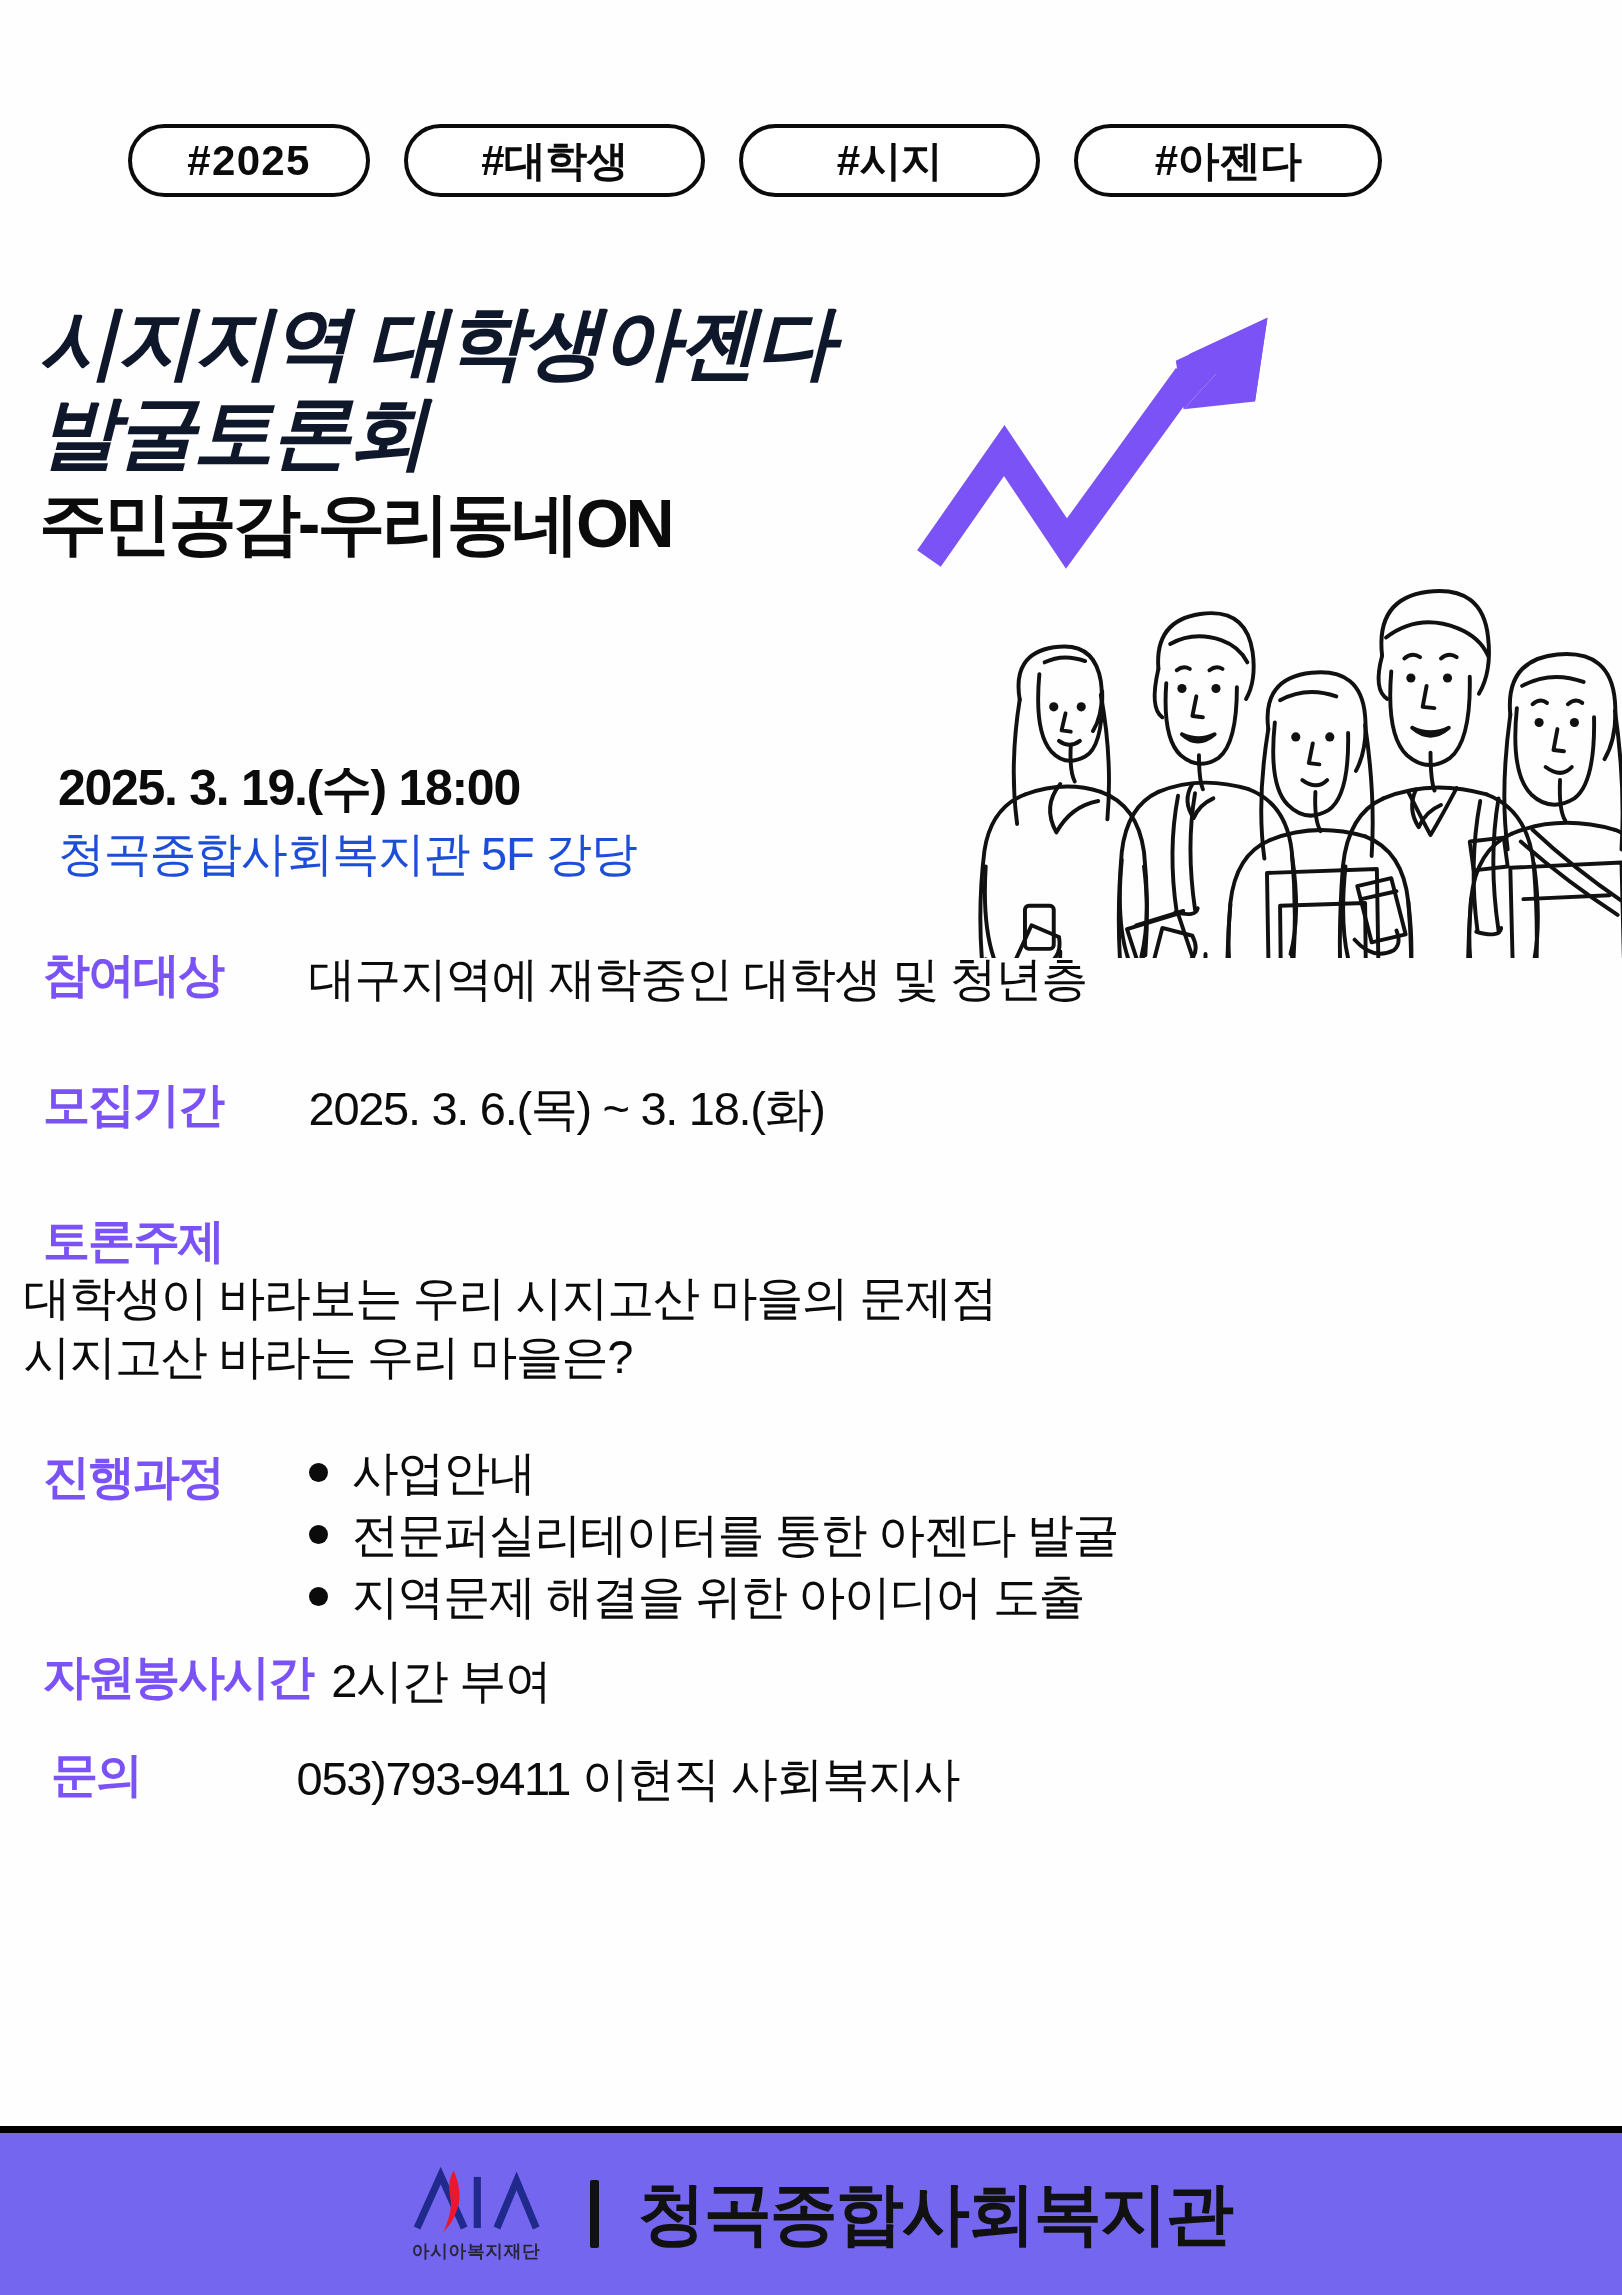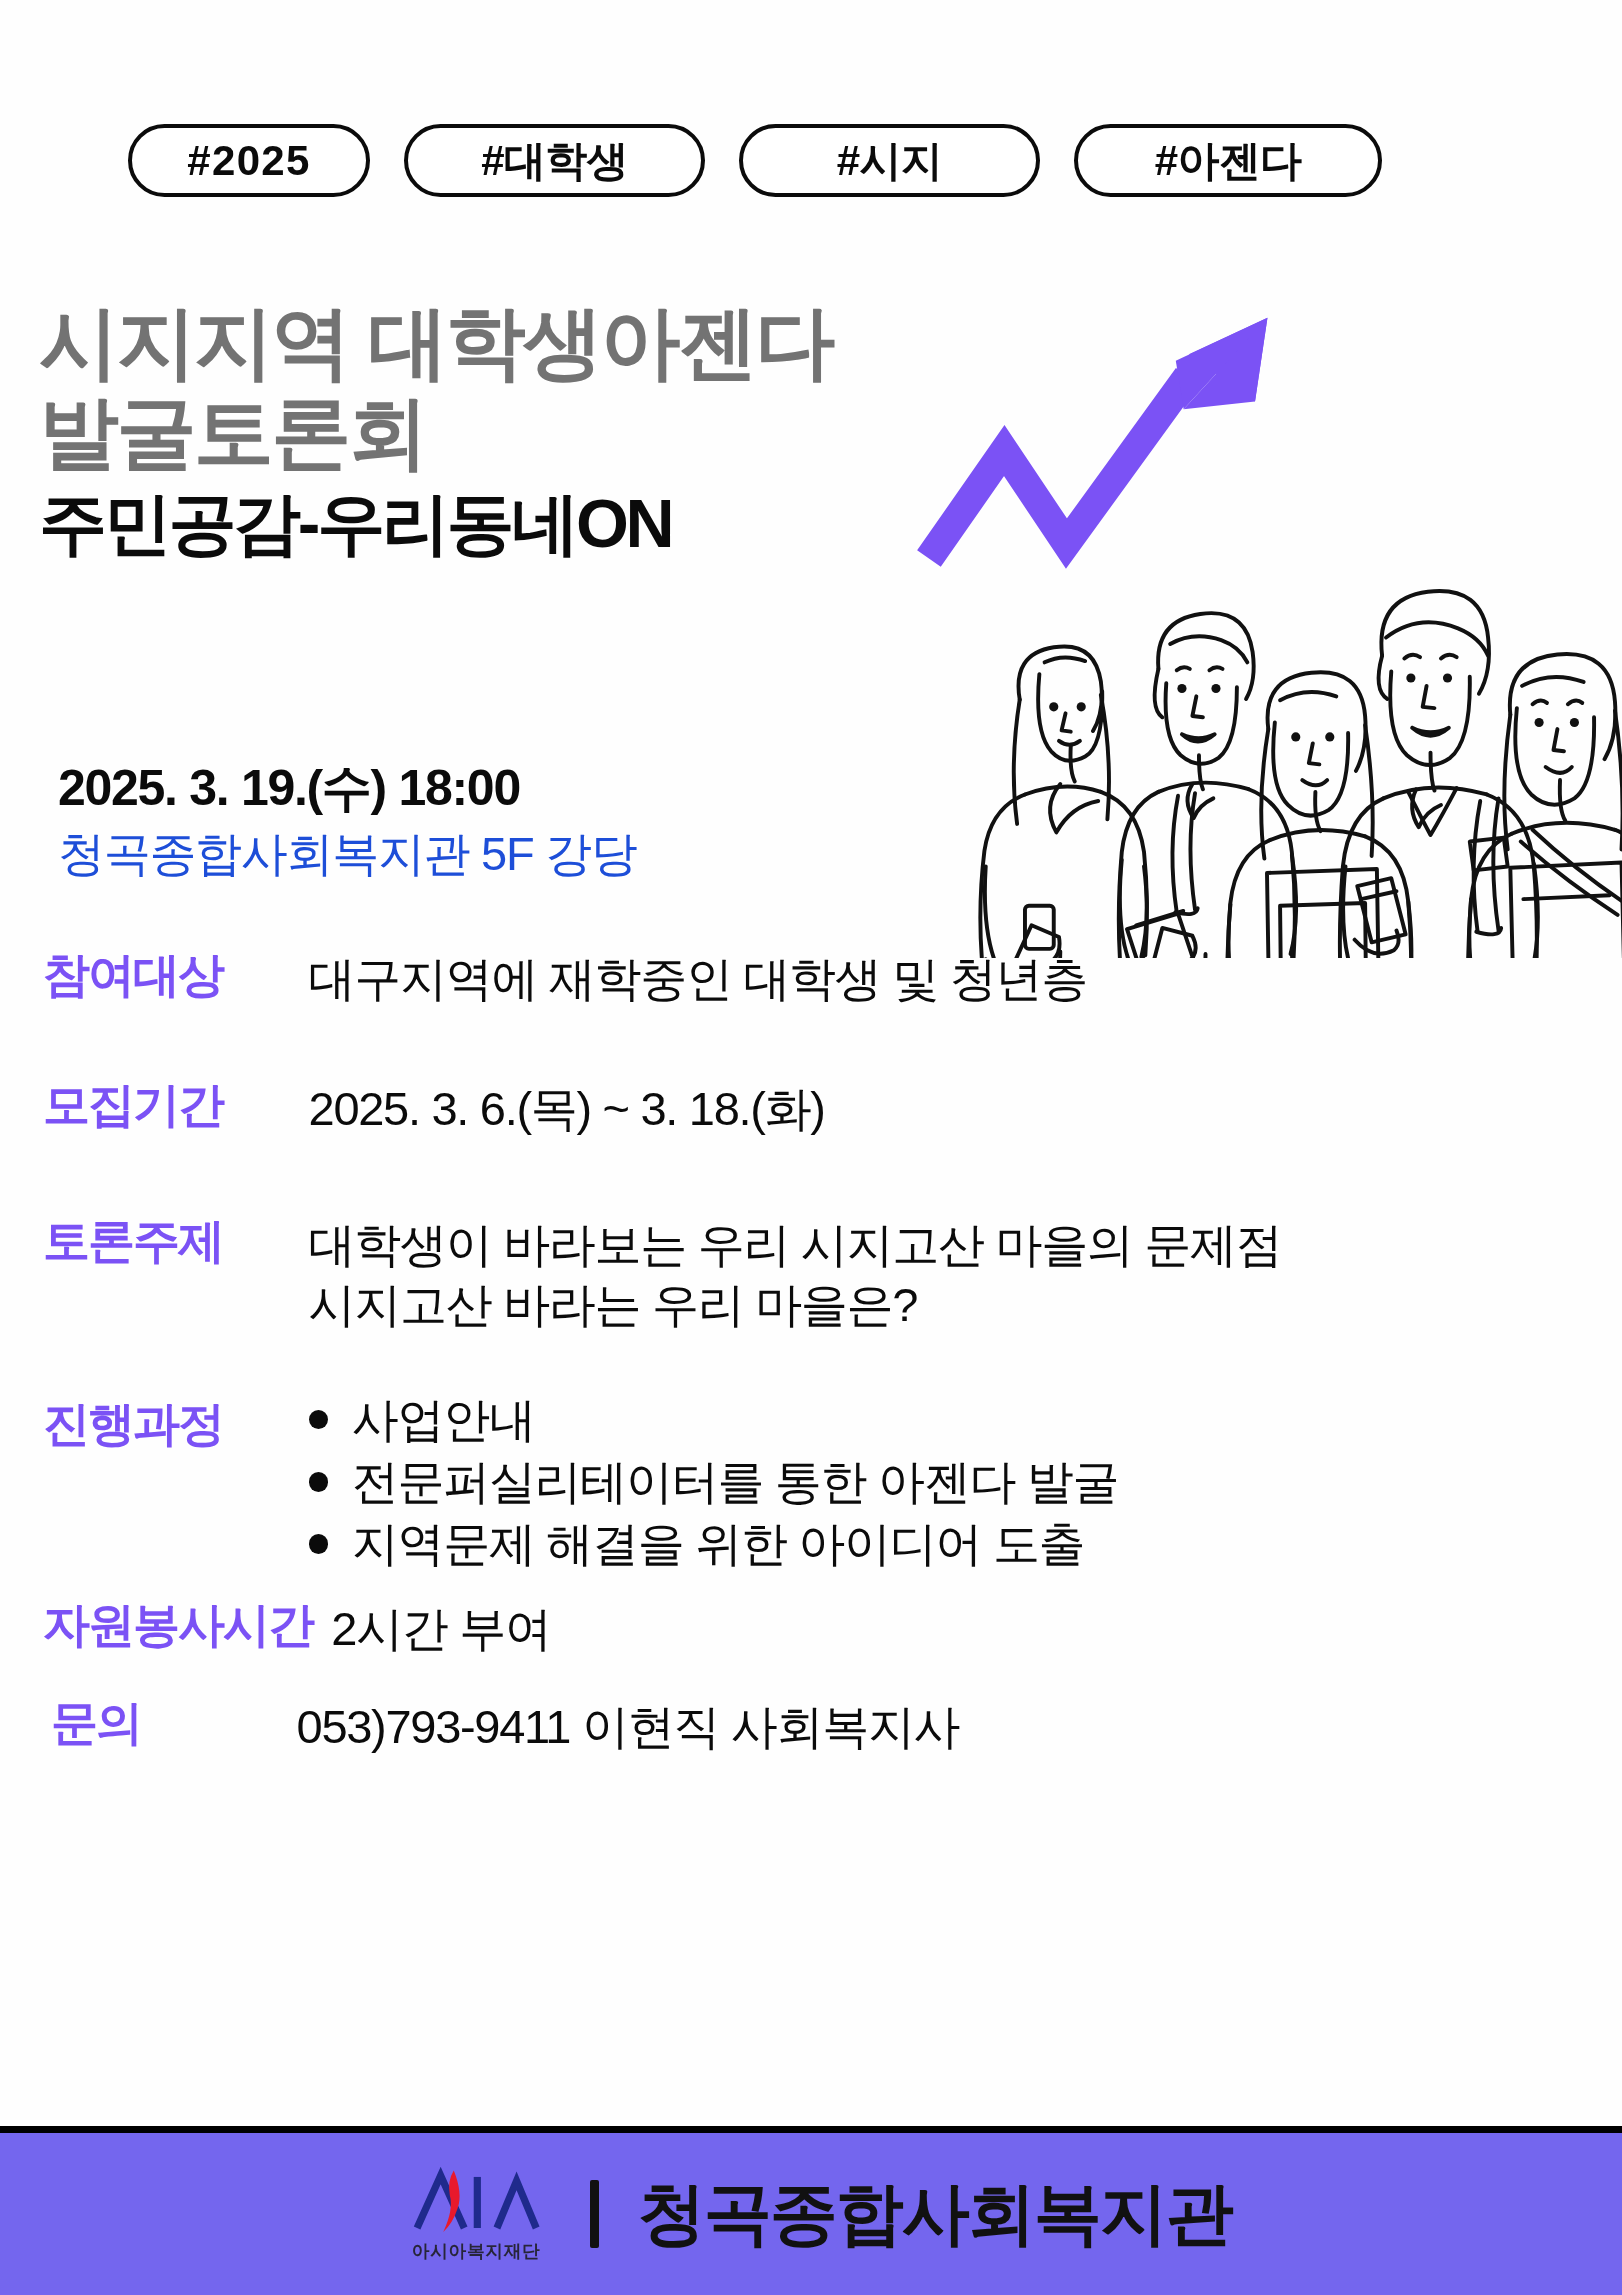--- a/index.html
+++ b/index.html
@@ -38,21 +38,21 @@
 
   
   .titleblock{position:absolute;left:39px;top:298px;}
   .tline{
     font-size:80px;
     font-weight:800;
     line-height:1.12;
     letter-spacing:-2.6px;
     white-space:nowrap;
   }
-  .tline.purple{color:#737373;}
+  .tline.purple{color:#0f172a;font-style:italic;}
   .tline.black{color:#0B0B0B;font-size:68px;letter-spacing:-3.3px;margin-top:7.9px;}
 
   
   .arrow{
     position:absolute;left:906px;top:298px;
     width:406px;height:275px;
     pointer-events:none;
   }
 
   
@@ -103,21 +103,21 @@
   .row-topic    .val{margin-left:23.6px;}
   .row-process  .lbl{margin-left:43px;width:242px;padding-top:9.2px;}
   .row-process  .val{margin-left:23.6px;}
   .row-hours    .lbl{margin-left:43px;}
   .row-hours    .val{margin-left:18.3px;}
   .row-contact  .lbl{margin-left:51px;width:222px;}
   .row-contact  .val{margin-left:23.6px;}
 
   .row-target{margin-bottom:71px;}
   .row-period{margin-bottom:77px;}
-  .row-topic{}
+  .row-topic{flex-direction:column;}
   .row-process{margin-bottom:23.6px;}
   .row-hours{margin-bottom:39px;}
 
   .bullets{list-style:none;margin:0;padding:0;}
   .bullets li{
     display:flex;align-items:flex-start;
     font-size:47px;color:#0B0B0B;letter-spacing:-1.3px;
     line-height:1.32;white-space:nowrap;
   }
   .bullets li .dot{

